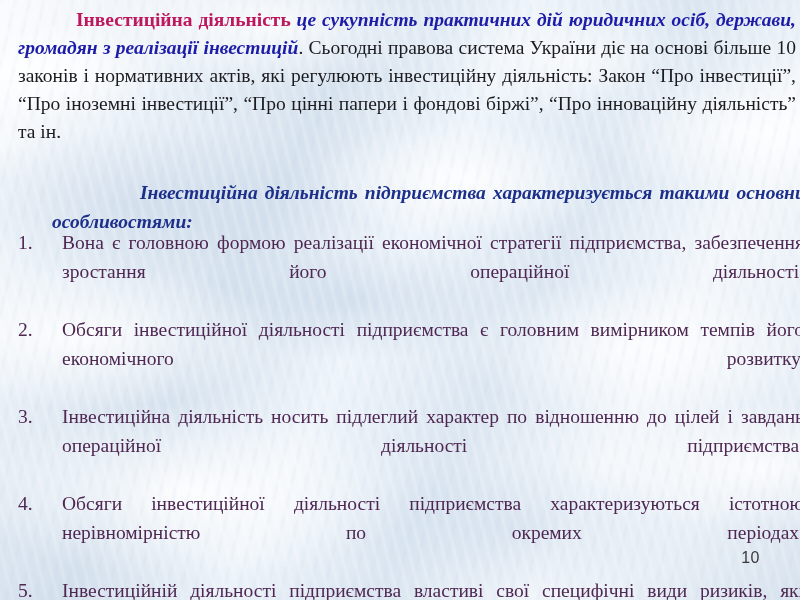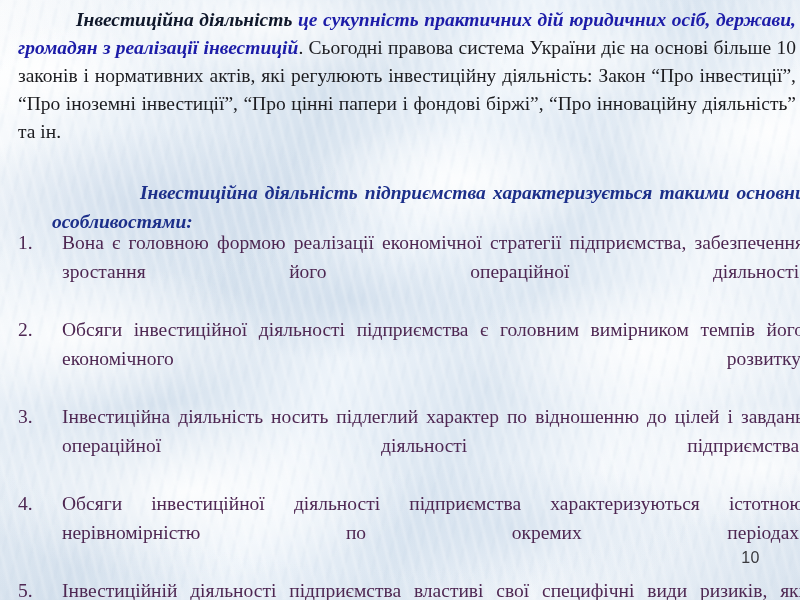--- a/index.html
+++ b/index.html
@@ -90,23 +90,22 @@
     position: absolute;
     left: 4px;
     top: 6px;
     width: 778px;
     font-size: 19.5px;
     line-height: 28px;
     color: #1c1c20;
     text-indent: 58px;
   }
   .em-red {
-    color: #0f172a;
+    color: #be185d;
     font-weight: bold;
-    font-style: italic;
   }
   .em-blue {
     color: #1c1ca8;
     font-weight: bold;
     font-style: italic;
   }
 
   .p-heading {
     position: absolute;
     left: 4px;

